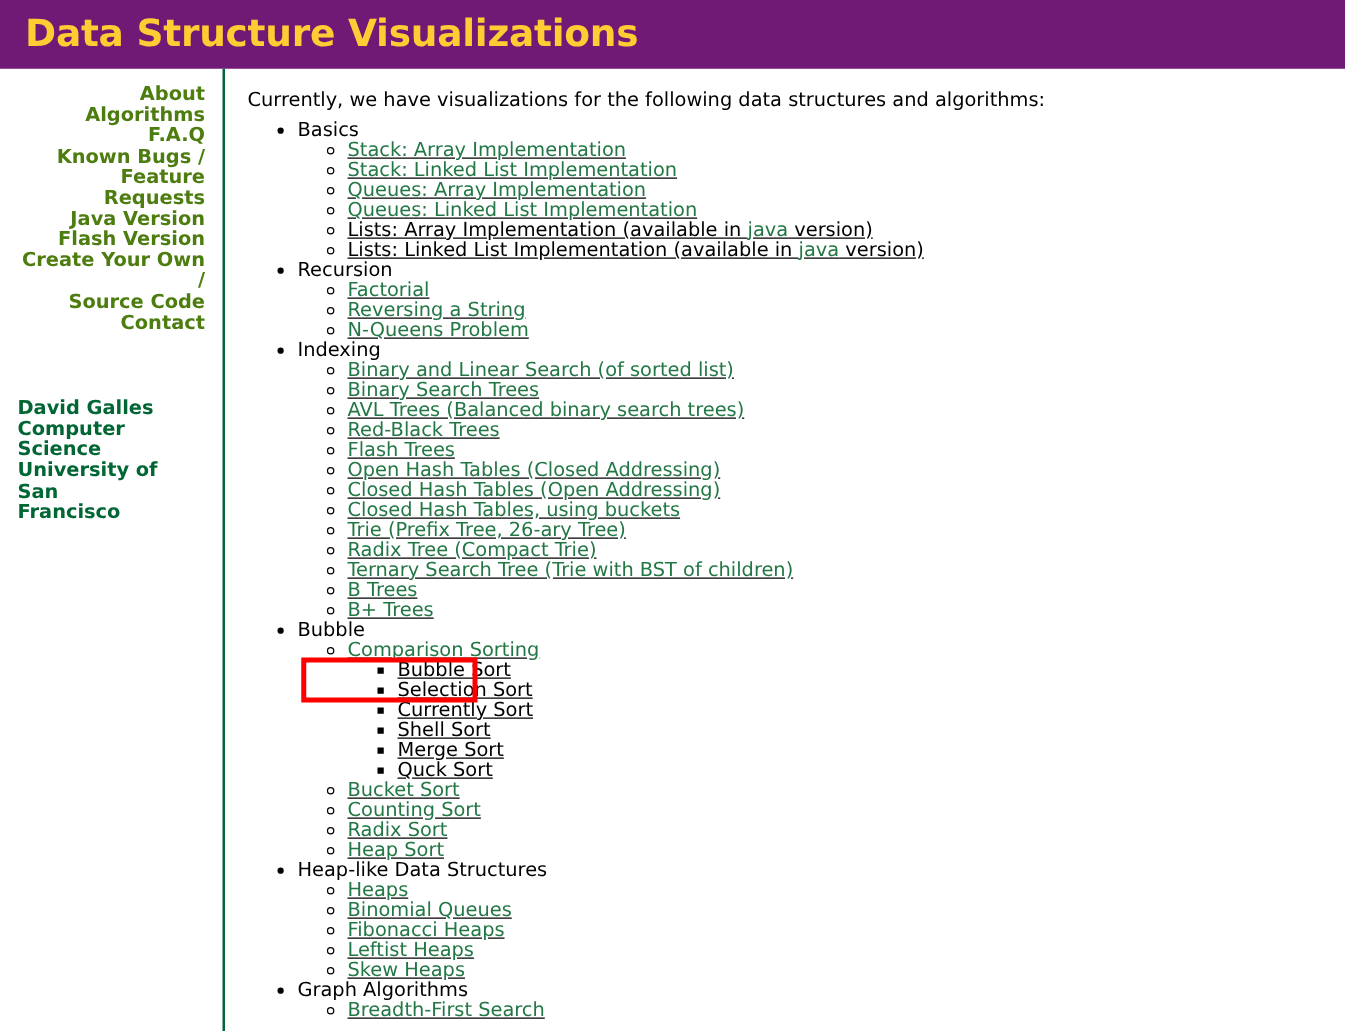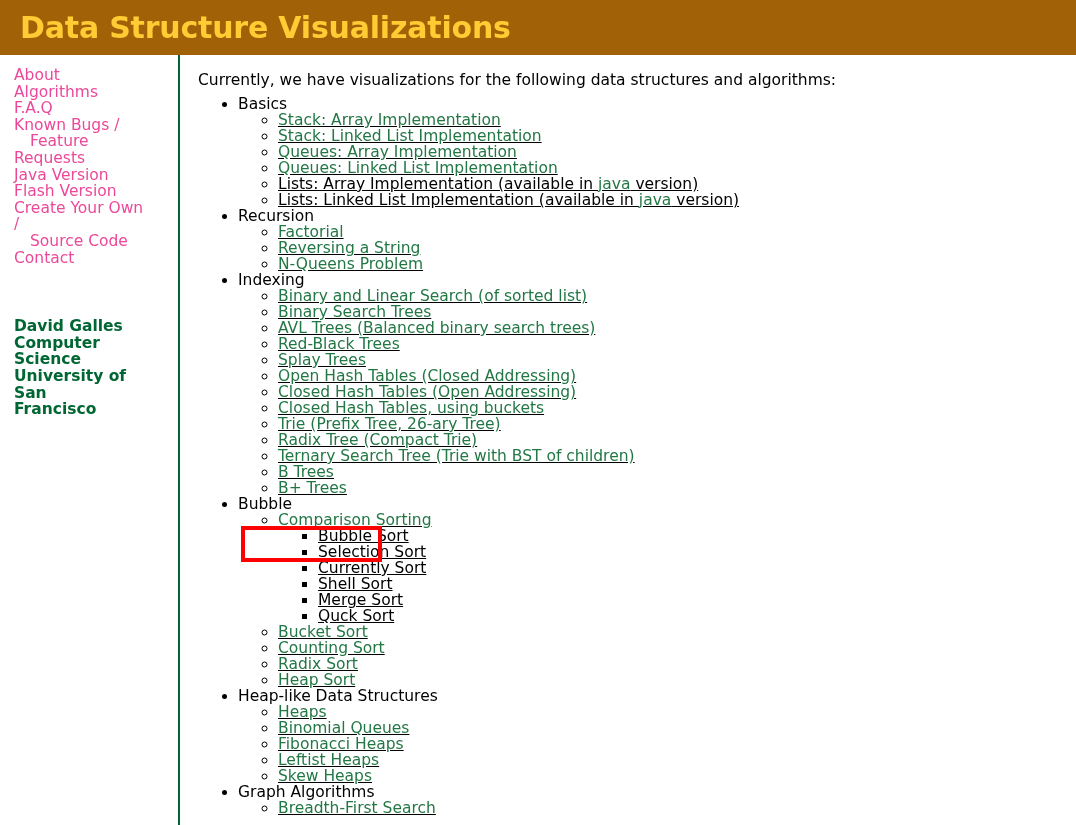--- a/index.html
+++ b/index.html
@@ -11,21 +11,21 @@
     width: 1076px;
     height: 825px;
     overflow: hidden;
     font-family: "DejaVu Sans", "Liberation Sans", sans-serif;
     color: #000000;
   }
 
   
   #header-banner {
     height: 55px;
-    background: #a16207;
+    background: #701a75;
     display: flex;
     align-items: center;
     padding-left: 20px;
     box-sizing: border-box;
   }
   #page-title {
     color: #ffcc33;
     font-size: 30px;
     font-weight: bold;
     letter-spacing: -0.2px;
@@ -50,24 +50,24 @@
     text-align: center;
     overflow: hidden;
   }
   .nav-list {
     list-style: none;
     margin: 0;
     padding: 0;
   }
   .nav-item {
     font-size: 15.5px;
-    font-weight: normal;
-    color: #ec4899;
+    font-weight: bold;
+    color: #4d7c0f;
     line-height: 16.6px;
-    text-align: left;
+    text-align: right;
     white-space: normal;
   }
   .nav-item .nav-indent {
     display: inline-block;
     padding-left: 16px;
   }
   #author-block {
     margin-top: 52px;
     font-size: 15.5px;
     font-weight: bold;
@@ -169,21 +169,21 @@
         <li><span class="seclabel">Recursion</span><ul class="lvl2">
             <li><span class="lnk">Factorial</span></li>
             <li><span class="lnk">Reversing a String</span></li>
             <li><span class="lnk">N-Queens Problem</span></li>
           </ul></li>
         <li><span class="seclabel">Indexing</span><ul class="lvl2">
             <li><span class="lnk">Binary and Linear Search (of sorted list)</span></li>
             <li><span class="lnk">Binary Search Trees</span></li>
             <li><span class="lnk">AVL Trees (Balanced binary search trees)</span></li>
             <li><span class="lnk">Red-Black Trees</span></li>
-            <li><span class="lnk">Splay Trees</span></li>
+            <li><span class="lnk">Flash Trees</span></li>
             <li><span class="lnk">Open Hash Tables (Closed Addressing)</span></li>
             <li><span class="lnk">Closed Hash Tables (Open Addressing)</span></li>
             <li><span class="lnk">Closed Hash Tables, using buckets</span></li>
             <li><span class="lnk">Trie (Prefix Tree, 26-ary Tree)</span></li>
             <li><span class="lnk">Radix Tree (Compact Trie)</span></li>
             <li><span class="lnk">Ternary Search Tree (Trie with BST of children)</span></li>
             <li><span class="lnk">B Trees</span></li>
             <li><span class="lnk">B+ Trees</span></li>
           </ul></li>
         <li><span class="seclabel">Bubble</span><ul class="lvl2">

